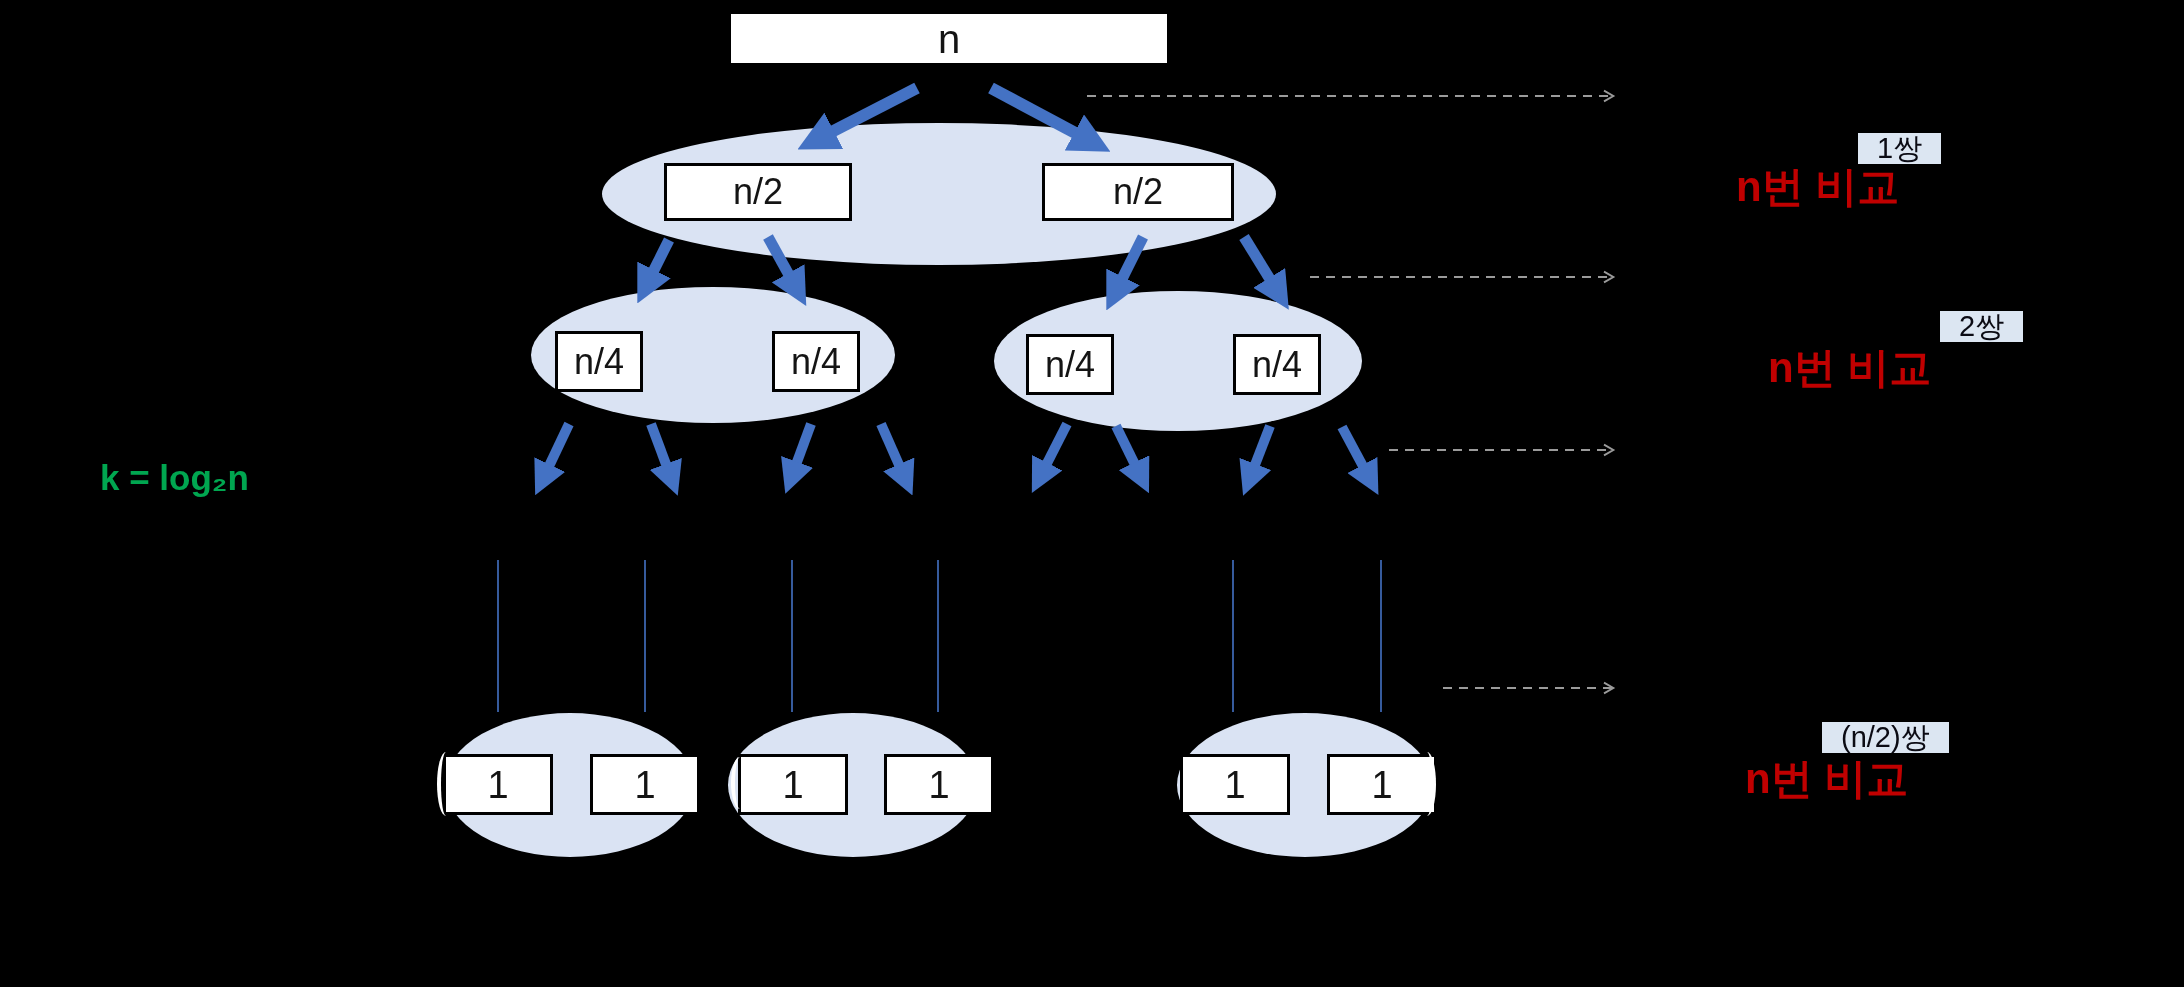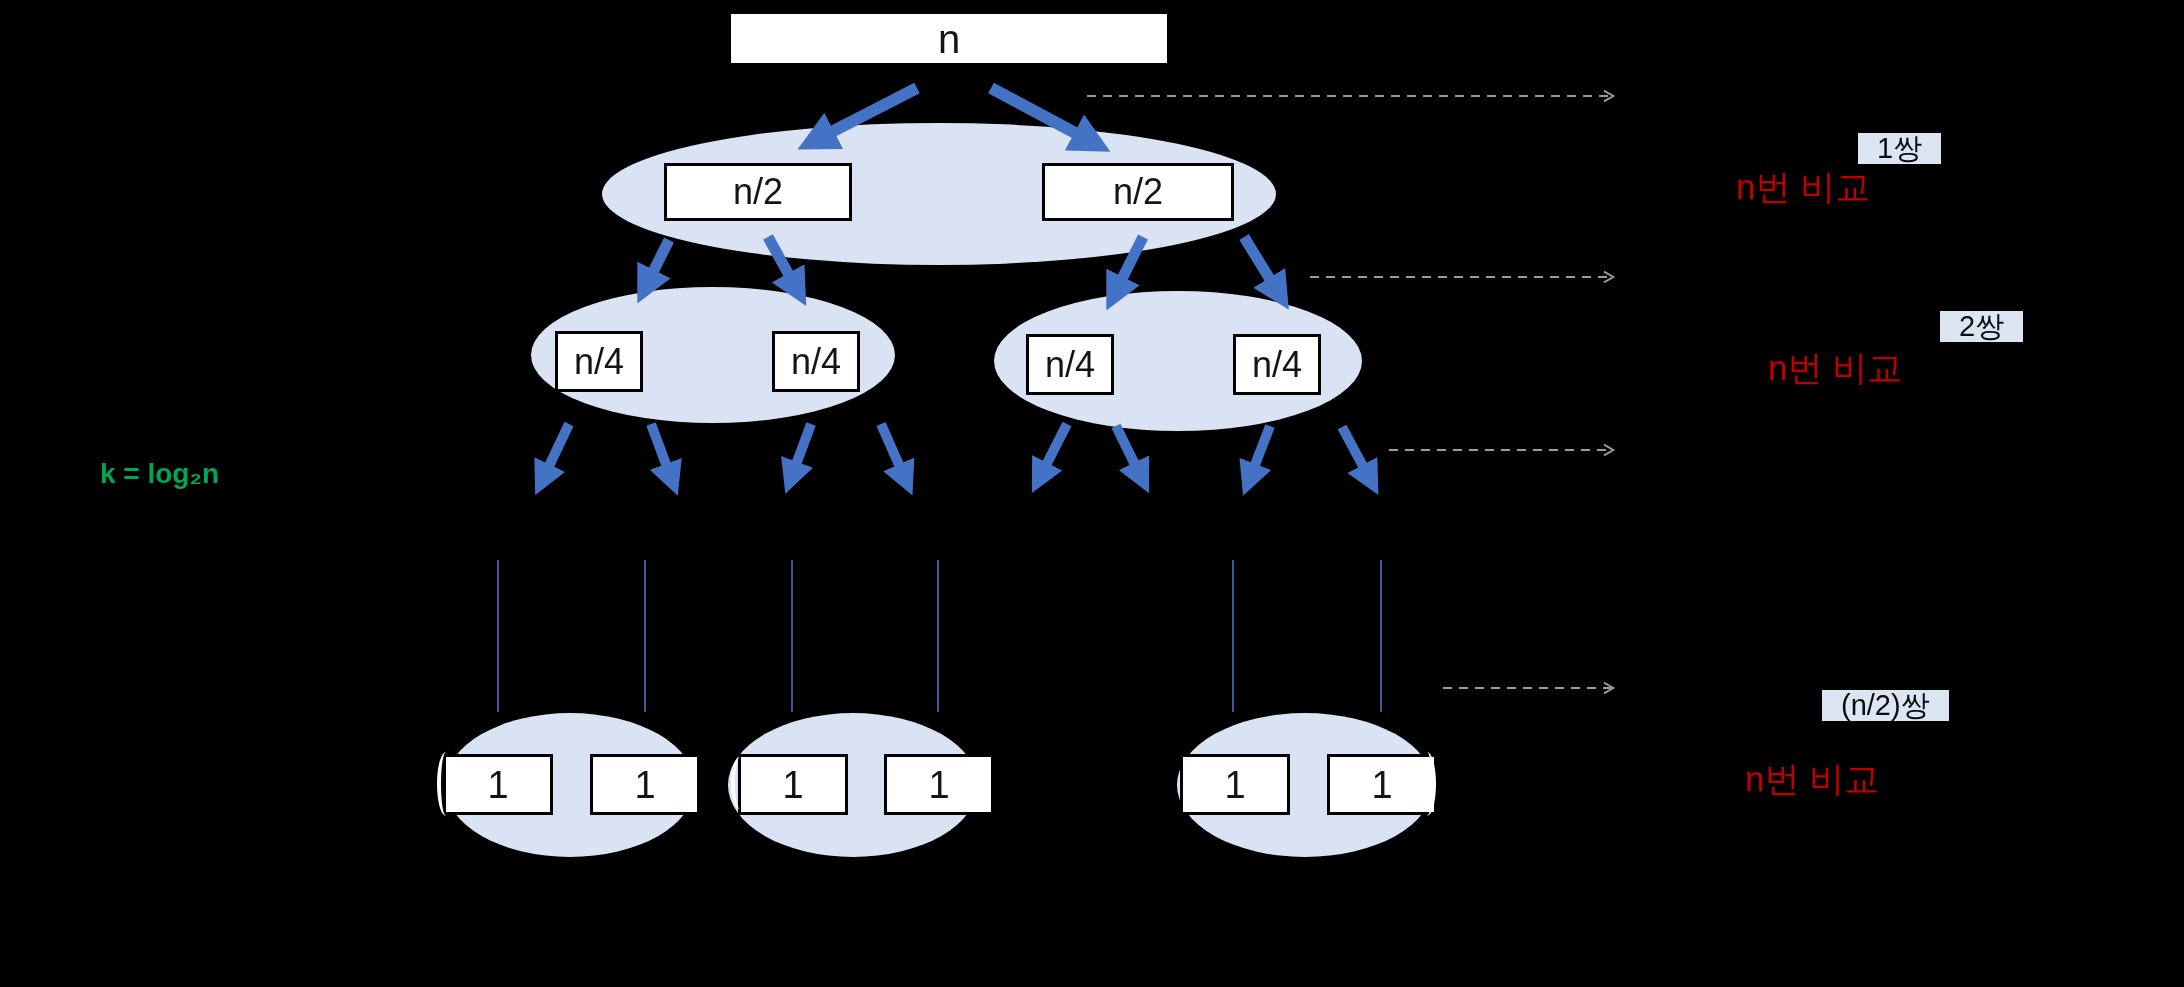--- a/index.html
+++ b/index.html
@@ -61,33 +61,33 @@
   .arc-2{left:731px;top:757px;height:52px;}
   .arc-3{left:1418px;top:752px;}
   .chip{
     position:absolute;z-index:4;
     background:#dce6f2;color:#0b0b14;
     font-size:29px;line-height:31px;padding:0 19px;
     white-space:nowrap;
   }
   .chip-1{left:1858px;top:133px;}
   .chip-2{left:1940px;top:311px;}
-  .chip-3{left:1822px;top:690px;}
+  .chip-3{left:1822px;top:722px;}
   .red-label{
     position:absolute;z-index:4;
-    color:#c00000;font-weight:normal;font-size:35px;line-height:38px;
+    color:#c00000;font-weight:bold;font-size:42px;line-height:38px;
     white-space:nowrap;
   }
   .red-1{left:1736px;top:168px;}
   .red-2{left:1768px;top:349px;}
   .red-3{left:1745px;top:760px;}
   .formula{
     position:absolute;z-index:4;
     left:100px;top:458px;
-    color:#00a650;font-weight:bold;font-size:28px;
+    color:#00a650;font-weight:bold;font-size:35px;
     white-space:nowrap;
   }
 </style>
 </head>
 <body>
 
 <div id="canvas">
 
   <div class="ellipse big-ellipse"></div>
   <div class="ellipse mid-ellipse-left"></div>

